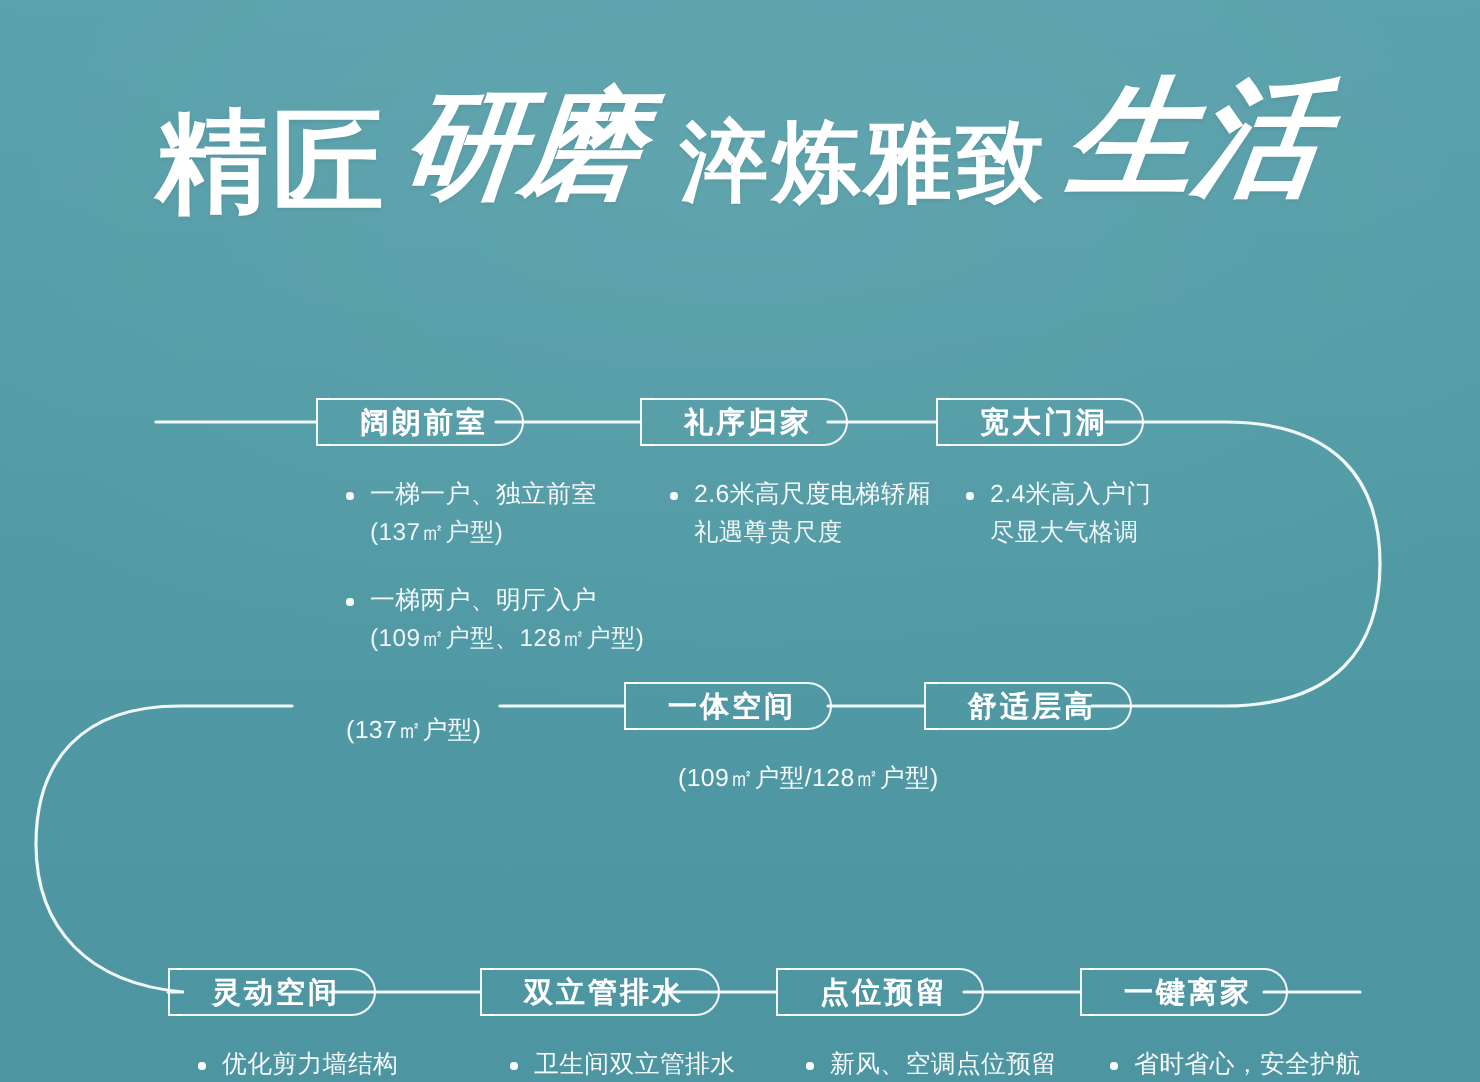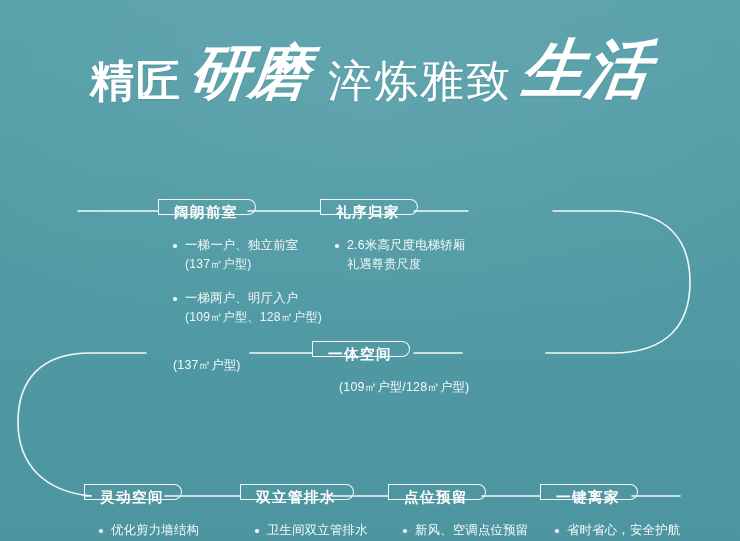--- a/index.html
+++ b/index.html
@@ -34,41 +34,41 @@
     white-space: nowrap;
     color: #ffffff;
   }
   .headline .seg {
     display: inline-block;
     vertical-align: middle;
     color: #ffffff;
     text-shadow: 0 1px 2px rgba(0,0,0,0.07);
   }
   .seg.kai {
-    font-size: 44px;
+    font-size: 56px;
     letter-spacing: 2px;
     font-weight: 700;
     position: relative;
     top: 4px;
   }
   .seg.brush1 {
     font-family: "DejaVu Serif", "Liberation Serif", serif;
     font-size: 60px;
     font-weight: 700;
     font-style: italic;
     letter-spacing: -1px;
     position: relative;
     top: -4px;
     margin: 0 6px 0 8px;
     transform: skewX(-6deg);
   }
   .seg.kai2 {
     font-size: 44px;
     letter-spacing: 2px;
-    font-weight: 400;
+    font-weight: 700;
     position: relative;
     top: 4px;
     margin-left: 14px;
   }
   .seg.brush2 {
     font-family: "DejaVu Serif", "Liberation Serif", serif;
     font-size: 64px;
     font-weight: 700;
     font-style: italic;
     letter-spacing: 0px;
@@ -88,22 +88,22 @@
     pointer-events: none;
   }
 
   
   .feature {
     position: absolute;
   }
   .label-box {
     position: relative;
     display: inline-block;
-    height: 16px;
-    padding: 0 17px 0 16px;
+    height: 24px;
+    padding: 0 17px 0 22px;
     box-sizing: border-box;
     border: 1.4px solid rgba(255,255,255,0.92);
     border-left: none;
     border-radius: 0 13px 13px 0;
     background: transparent;
   }
   .label-box::before {
     content: "";
     position: absolute;
     left: 0;
@@ -209,20 +209,31 @@
       <span class="label-text">礼序归家</span>
     </div>
     <ul class="bullets">
       <li>
         <span>2.6米高尺度电梯轿厢</span>
         <span class="sub">礼遇尊贵尺度</span>
       </li>
     </ul>
   </div>
 
+  <div class="feature" style="left:468px; top:199px;">
+    <div class="label-box">
+      <span class="label-text">宽大门洞</span>
+    </div>
+    <ul class="bullets">
+      <li>
+        <span>2.4米高入户门</span>
+        <span class="sub">尽显大气格调</span>
+      </li>
+    </ul>
+  </div>
 
   <div class="feature" style="left:146px; top:341px;">
     <ul class="bullets">
       <li class="nodot">
         <span>(137㎡户型)</span>
       </li>
     </ul>
   </div>
 
   <div class="feature" style="left:312px; top:341px;">
@@ -230,20 +241,23 @@
       <span class="label-text">一体空间</span>
     </div>
     <ul class="bullets">
       <li class="nodot">
         <span>(109㎡户型/128㎡户型)</span>
       </li>
     </ul>
   </div>
 
   <div class="feature" style="left:462px; top:341px;">
+    <div class="label-box">
+      <span class="label-text">舒适层高</span>
+    </div>
   </div>
 
   <div class="feature" style="left:84px; top:484px;">
     <div class="label-box">
       <span class="label-text">灵动空间</span>
     </div>
     <ul class="bullets">
       <li>
         <span>优化剪力墙结构</span>
         <span class="sub">实现空间多变</span>

